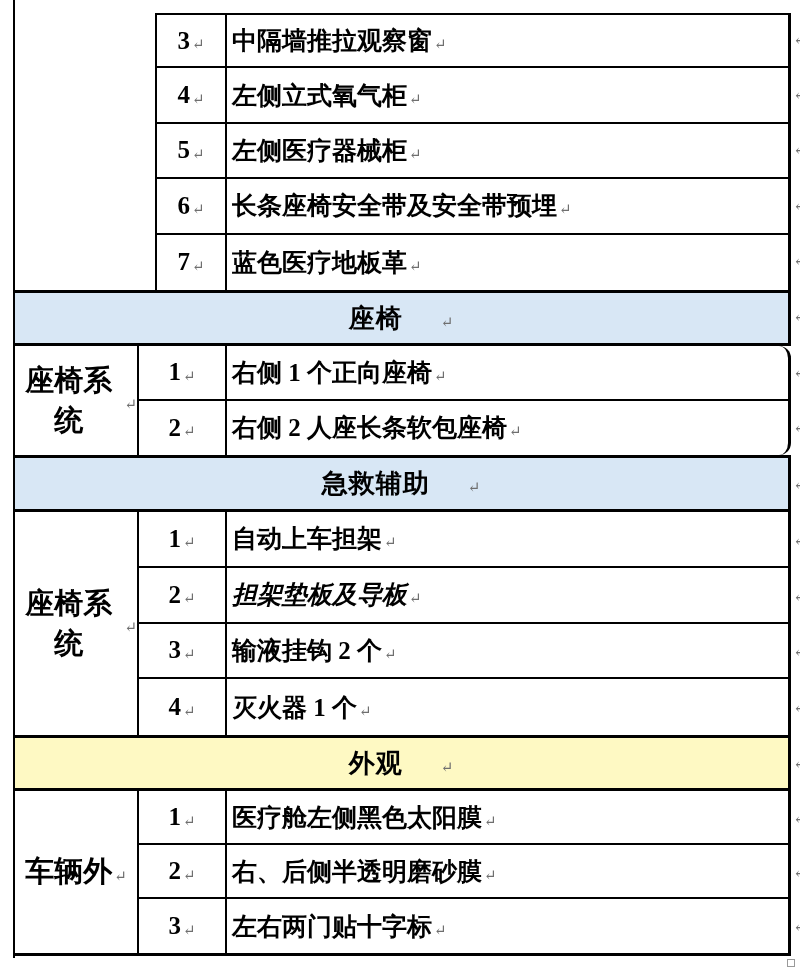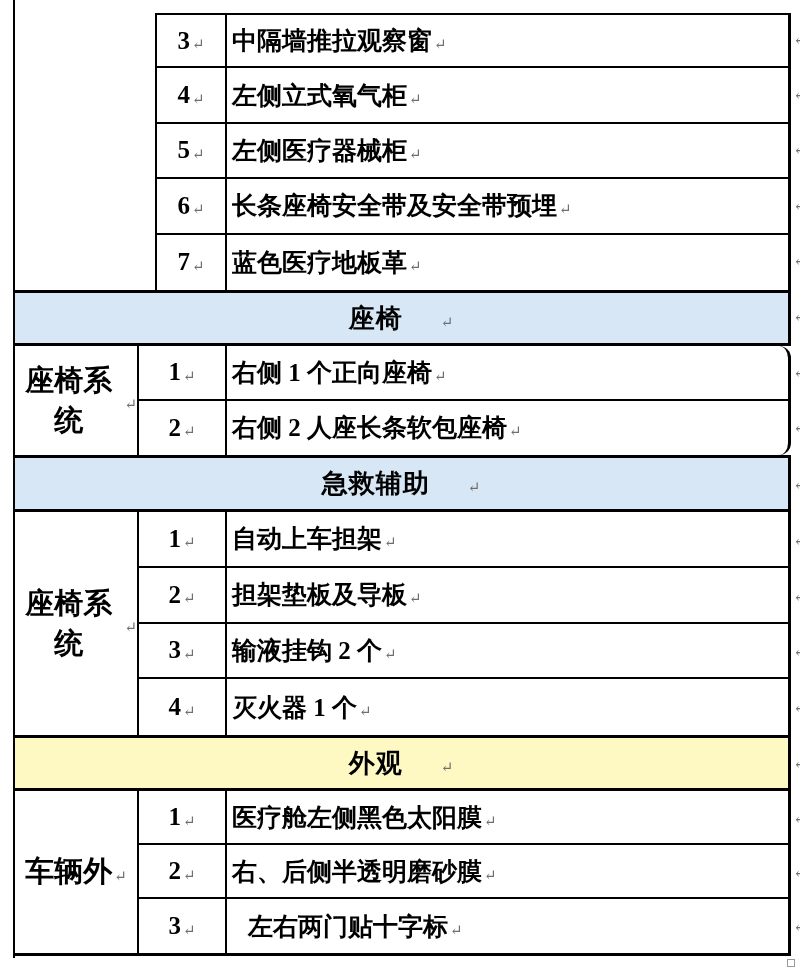--- a/index.html
+++ b/index.html
@@ -150,21 +150,21 @@
           <span class="pmark">↵</span>
         </div>
         <div class="cell cell-text bb" style="grid-row: 1;">
           <span>自动上车担架</span>
           <span class="pmark">↵</span>
         </div>
         <div class="cell cell-num bb" style="grid-row: 2;">
           <span>2</span>
           <span class="pmark">↵</span>
         </div>
-        <div class="cell cell-text bb" style="grid-row: 2;">
+        <div class="cell cell-text bb" style="grid-row: 2; font-style: italic;">
           <span>担架垫板及导板</span>
           <span class="pmark">↵</span>
         </div>
         <div class="cell cell-num bb" style="grid-row: 3;">
           <span>3</span>
           <span class="pmark">↵</span>
         </div>
         <div class="cell cell-text bb" style="grid-row: 3;">
           <span>输液挂钩 2 个</span>
           <span class="pmark">↵</span>
@@ -200,21 +200,21 @@
           <span class="pmark">↵</span>
         </div>
         <div class="cell cell-text bb" style="grid-row: 2;">
           <span>右、后侧半透明磨砂膜</span>
           <span class="pmark">↵</span>
         </div>
         <div class="cell cell-num" style="grid-row: 3;">
           <span>3</span>
           <span class="pmark">↵</span>
         </div>
-        <div class="cell cell-text" style="grid-row: 3; margin-left: 16px;">
+        <div class="cell cell-text" style="grid-row: 3;">
           <span>左右两门贴十字标</span>
           <span class="pmark">↵</span>
         </div>
       </div>
     </div>
   <div class="endsquare"></div>
 <span class="rmark" style="top: 31.6953px;">↵</span>
     <span class="rmark" style="top: 87.0938px;">↵</span>
     <span class="rmark" style="top: 142.492px;">↵</span>
     <span class="rmark" style="top: 197.891px;">↵</span>

